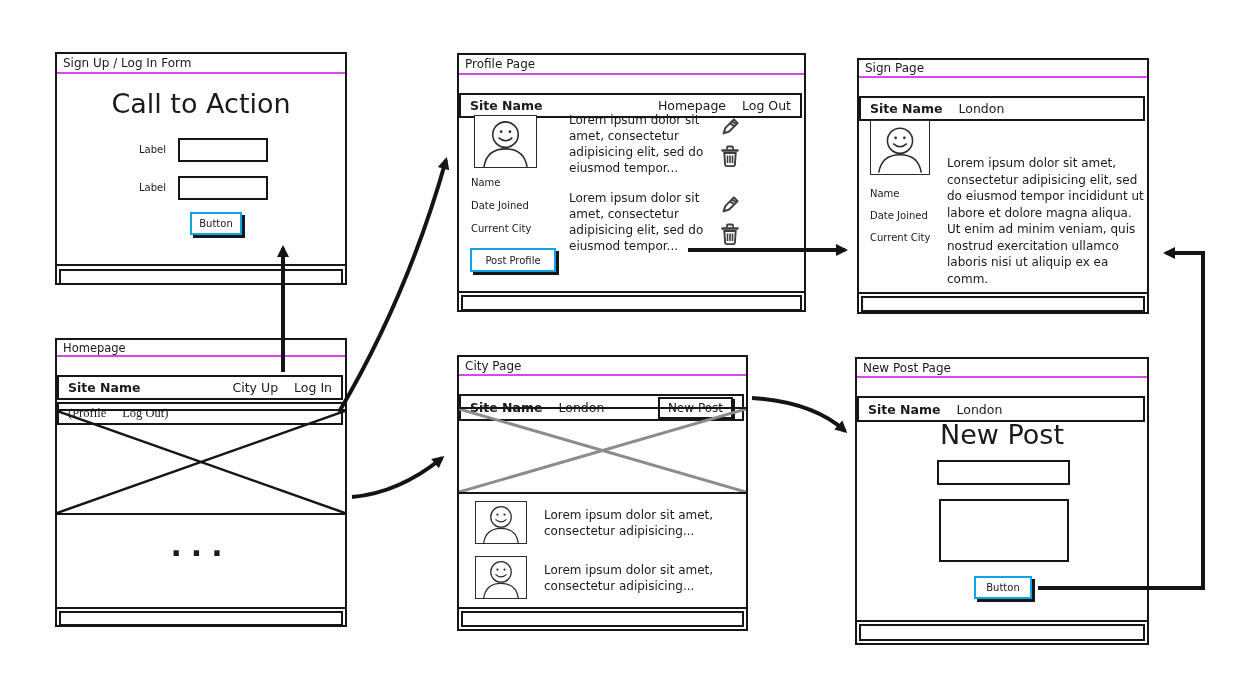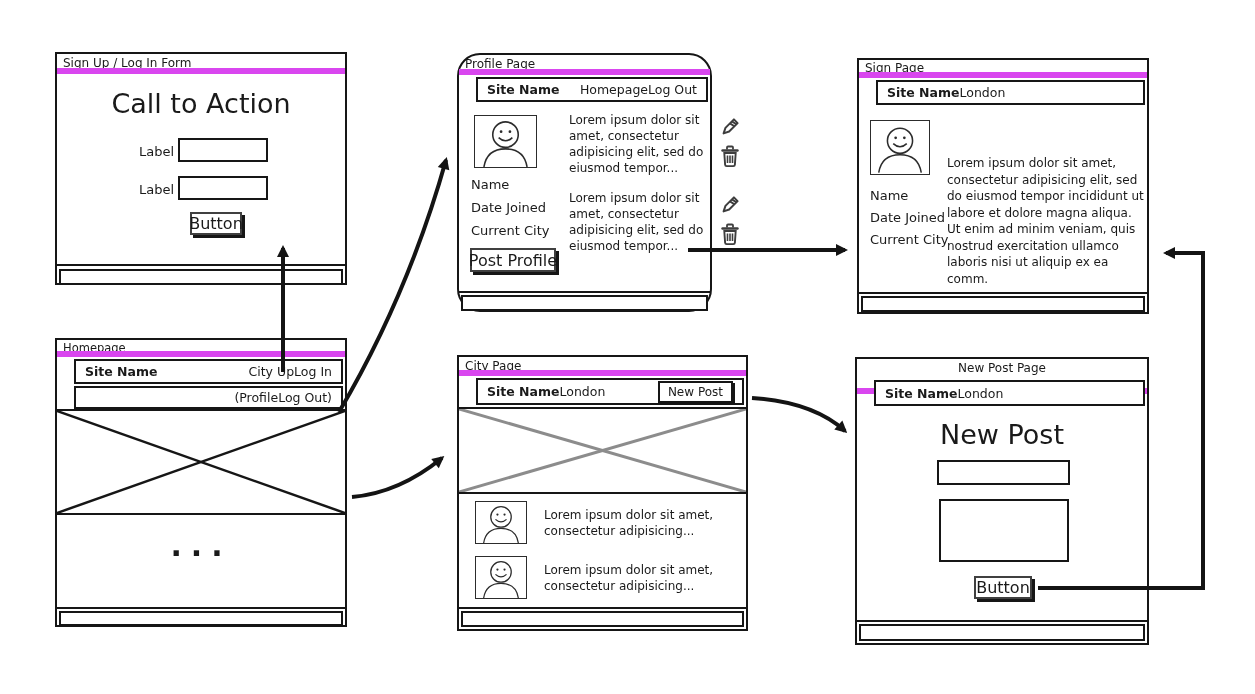--- a/index.html
+++ b/index.html
@@ -3,39 +3,39 @@
 <meta charset="utf-8">
 <style>
   * { margin:0; padding:0; box-sizing:border-box; }
   html,body { width:1255px; height:694px; }
   body {
     position:relative; background:#ffffff; overflow:hidden;
     font-family:"DejaVu Sans","Liberation Sans",sans-serif; color:#1a1a1a;
   }
   .panel { position:absolute; background:#fff; border:2px solid #161616; }
   .titlebar {
-    height:20px; border-bottom:6px solid #d946ef; font-size:12px;
+    height:20px; border-bottom:2px solid #d946ef; font-size:12px;
     line-height:17px; padding:1px 6px; white-space:nowrap; overflow:hidden;
   }
   .nav {
-    position:absolute; left:17px; right:2px; border:2px solid #161616; background:#fff;
-    display:flex; align-items:center; font-size:12.5px; padding:0 9px; white-space:nowrap;
+    position:absolute; left:0; right:2px; border:2px solid #161616; background:#fff;
+    display:flex; align-items:center; font-size:12.5px; padding:0 9px; gap:16px; white-space:nowrap;margin-top:16px;
   }
   .bold { font-weight:bold; }
   .sp { flex:1; }
   .endline { position:absolute; left:0; right:0; border-top:2px solid #161616; }
   .footerbar { position:absolute; left:2px; right:2px; border:2px solid #161616; background:#fff; }
   .btn {
-    position:absolute; border:2px solid #404040; background:#fff; box-shadow:3px 3px 0 #161616;
-    font-size:16px; display:flex; align-items:center; justify-content:center; white-space:nowrap; cursor:pointer;
+    position:absolute; border:2px solid #0ea5e9; background:#fff; box-shadow:3px 3px 0 #161616;
+    font-size:10px; display:flex; align-items:center; justify-content:center; white-space:nowrap; cursor:pointer;
   }
   .inputbox { position:absolute; border:2px solid #161616; background:#fff; }
   .avatar { position:absolute; border:1.5px solid #2c2c2c; background:#fff; }
   .avatar svg { width:100%; height:100%; display:block; }
-  .lbl { position:absolute; font-size:13px; white-space:nowrap; }
+  .lbl { position:absolute; font-size:10px; white-space:nowrap; }
   .lorem { position:absolute; font-size:12px; line-height:16px; }
   .heading { position:absolute; font-size:27px; white-space:nowrap; }
   .center { left:0; right:0; text-align:center; }
   .xbox { position:absolute; left:0; right:0; border-top:2px solid #161616; border-bottom:2px solid #161616; overflow:hidden; }
   .xbox svg { width:100%; height:100%; display:block; }
   .iconbtn { position:absolute; cursor:pointer; }
   .iconbtn svg { width:100%; height:100%; display:block; }
   .ellipsis {
     position:absolute; left:0; right:0; text-align:center; font-size:30px;
     font-weight:bold; letter-spacing:9px; line-height:12px;
@@ -63,36 +63,36 @@
 </div>
 
 <div class="panel" style="left:55px; top:338px; width:292px; height:289px;">
   <div class="titlebar" style="height:17px; line-height:14px; font-size:11.5px;">Homepage</div>
   <div class="nav" style="top:19px; height:25px;">
     <span class="bold">Site Name</span>
     <span class="sp"></span>
     <span>City Up</span>
     <span>Log In</span>
   </div>
-  <div class="nav" style="top:46px; height:23px; justify-content:flex-end;">
+  <div class="nav" style="top:46px; height:23px; font-family:Liberation Serif, serif;">
     <span>(Profile</span>
     <span>Log Out)</span>
   </div>
   <div class="xbox" style="top:69px; height:106px;">
     <svg viewBox="0 0 288 102" preserveAspectRatio="none">
       <line x1="0" y1="0" x2="288" y2="102" stroke="#161616" stroke-width="2.5"></line>
       <line x1="0" y1="102" x2="288" y2="0" stroke="#161616" stroke-width="2.5"></line>
     </svg>
   </div>
   <div class="ellipsis" style="top:200px;">...</div>
   <div class="endline" style="top:267px;"></div>
   <div class="footerbar" style="top:271px; height:15px;"></div>
 </div>
 
-<div class="panel" style="left:457px; top:53px; width:255px; height:259px;border-radius:23px;">
+<div class="panel" style="left:457px; top:53px; width:349px; height:259px;">
   <div class="titlebar">Profile Page</div>
   <div class="nav" style="top:22px; height:25px;">
     <span class="bold">Site Name</span>
     <span class="sp"></span>
     <span>Homepage</span>
     <span>Log Out</span>
   </div>
   <div class="avatar" style="left:15px; top:60px; width:63px; height:53px;">
     <svg viewBox="0 0 60 52">
       <circle cx="30" cy="19" r="13" fill="none" stroke="#2c2c2c" stroke-width="1.6"></circle>
@@ -198,21 +198,21 @@
   </div>
   <div class="lorem" style="left:88px; top:95px; width:197px; line-height:16.5px;">Lorem ipsum dolor sit amet, consectetur adipisicing elit, sed do eiusmod tempor incididunt ut labore et dolore magna aliqua. Ut enim ad minim veniam, quis nostrud exercitation ullamco laboris nisi ut aliquip ex ea comm.</div>
   <div class="lbl" style="left:11px; top:128px;">Name</div>
   <div class="lbl" style="left:11px; top:150px;">Date Joined</div>
   <div class="lbl" style="left:11px; top:172px;">Current City</div>
   <div class="endline" style="top:232px;"></div>
   <div class="footerbar" style="top:236px; height:16px;"></div>
 </div>
 
 <div class="panel" style="left:855px; top:357px; width:294px; height:288px;">
-  <div class="titlebar" style="height:35px; line-height:16px;text-align:center;">New Post Page</div>
+  <div class="titlebar" style="height:19px; line-height:16px;">New Post Page</div>
   <div class="nav" style="top:21px; height:26px;">
     <span class="bold">Site Name</span>
     <span>London</span>
   </div>
   <div class="heading center" style="top:60px;">New Post</div>
   <div class="inputbox" style="left:80px; top:101px; width:133px; height:25px;"></div>
   <div class="inputbox" style="left:82px; top:140px; width:130px; height:63px;"></div>
   <div class="btn" style="left:117px; top:217px; width:58px; height:23px;">Button</div>
   <div class="endline" style="top:261px;"></div>
   <div class="footerbar" style="top:265px; height:17px;"></div>

